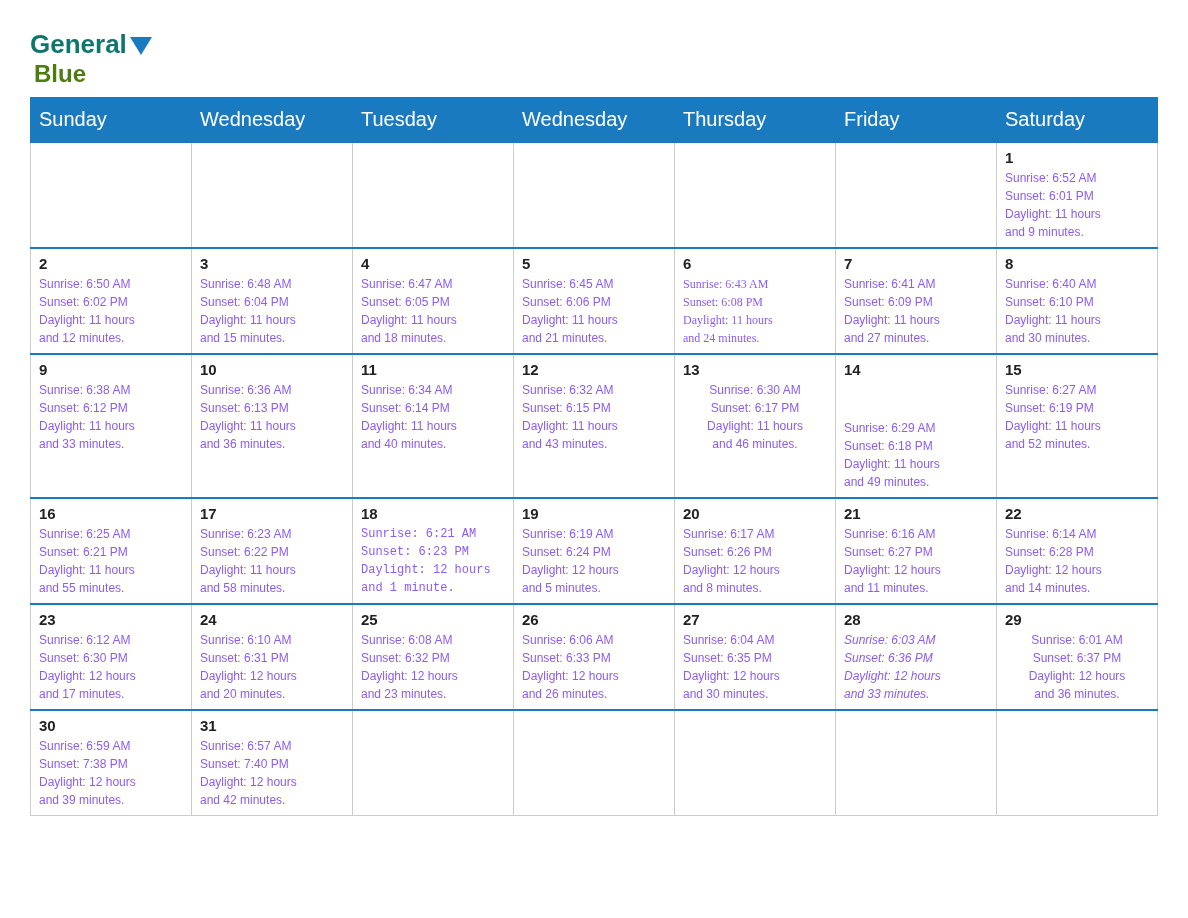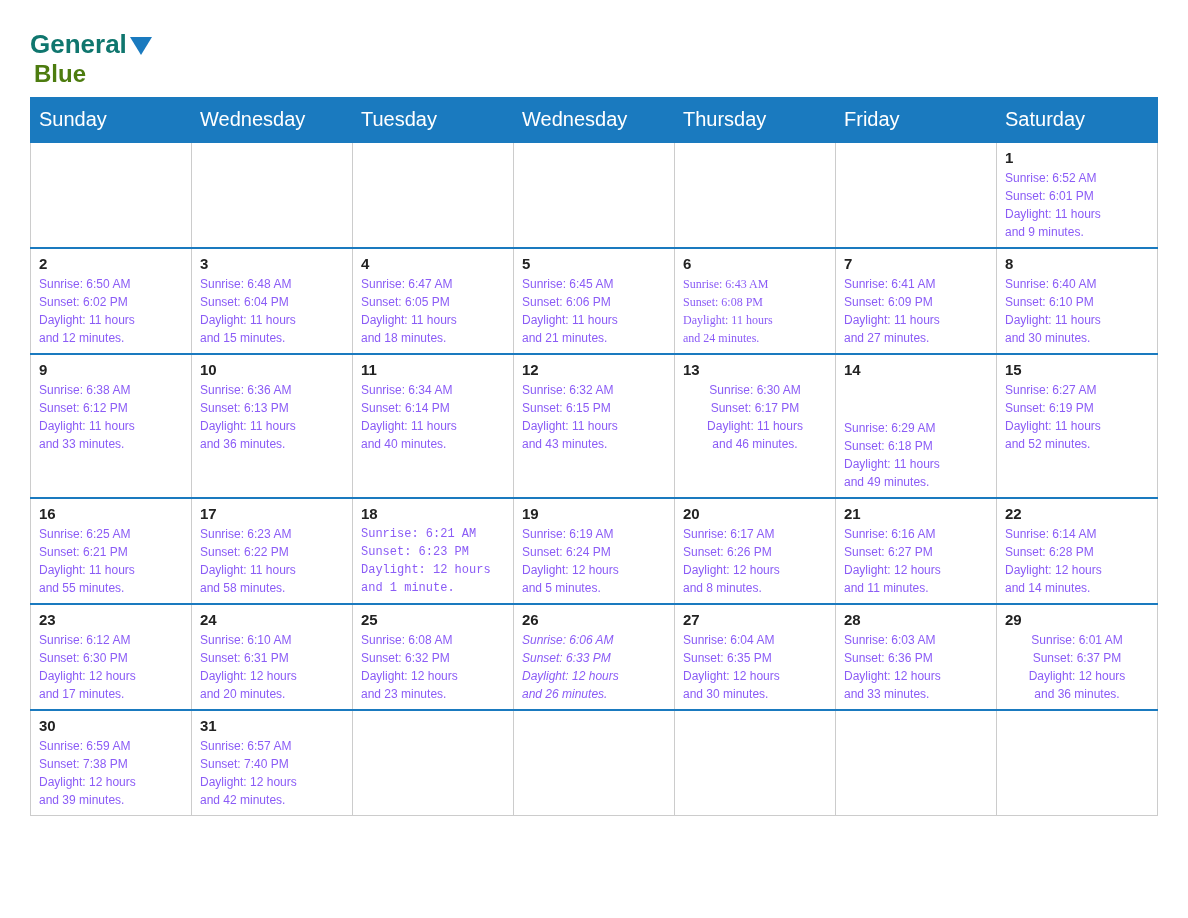--- a/index.html
+++ b/index.html
@@ -291,35 +291,35 @@
         </td>
         <td>
           <span class="day-number">25</span>
           <div class="day-info" style="white-space: pre-line;">Sunrise: 6:08 AM
 Sunset: 6:32 PM
 Daylight: 12 hours
 and 23 minutes.</div>
         </td>
         <td>
           <span class="day-number">26</span>
-          <div class="day-info" style="white-space: pre-line; font-style: italic;">Sunrise: 6:06 AM
+          <div class="day-info" style="white-space: pre-line;">Sunrise: 6:06 AM
 Sunset: 6:33 PM
 Daylight: 12 hours
 and 26 minutes.</div>
         </td>
         <td>
           <span class="day-number">27</span>
           <div class="day-info" style="white-space: pre-line;">Sunrise: 6:04 AM
 Sunset: 6:35 PM
 Daylight: 12 hours
 and 30 minutes.</div>
         </td>
         <td>
           <span class="day-number">28</span>
-          <div class="day-info" style="white-space: pre-line;">Sunrise: 6:03 AM
+          <div class="day-info" style="white-space: pre-line; font-style: italic;">Sunrise: 6:03 AM
 Sunset: 6:36 PM
 Daylight: 12 hours
 and 33 minutes.</div>
         </td>
         <td>
           <span class="day-number">29</span>
           <div class="day-info" style="white-space: pre-line; text-align: center;">Sunrise: 6:01 AM
 Sunset: 6:37 PM
 Daylight: 12 hours
 and 36 minutes.</div>

